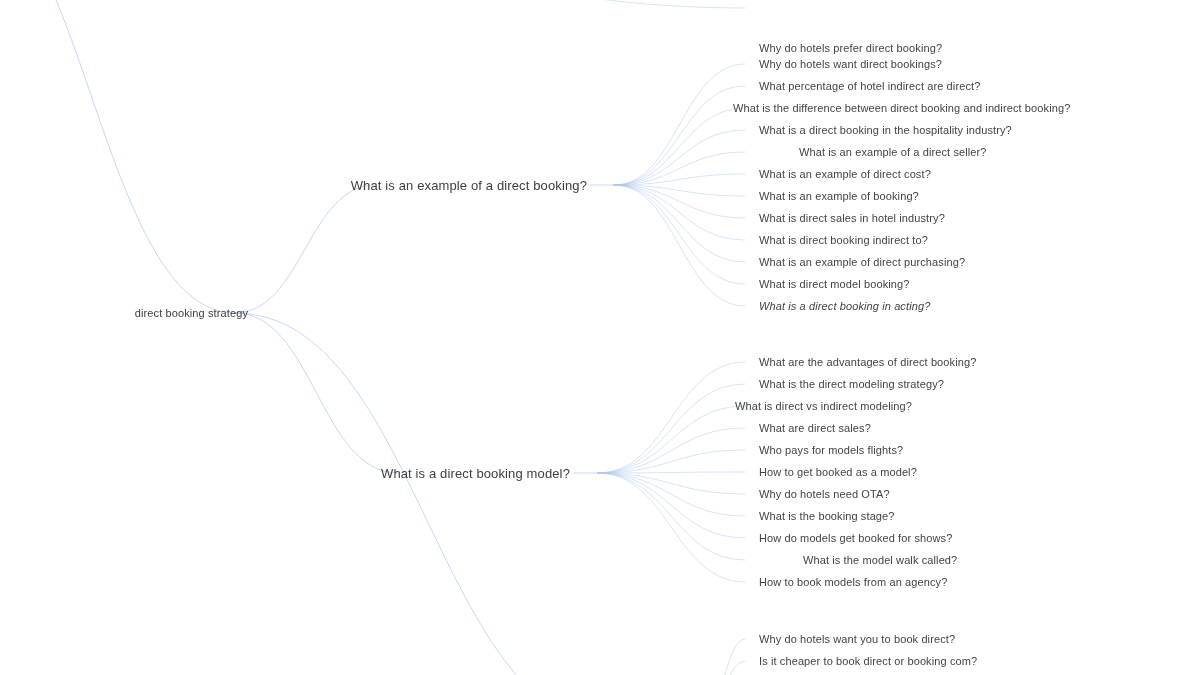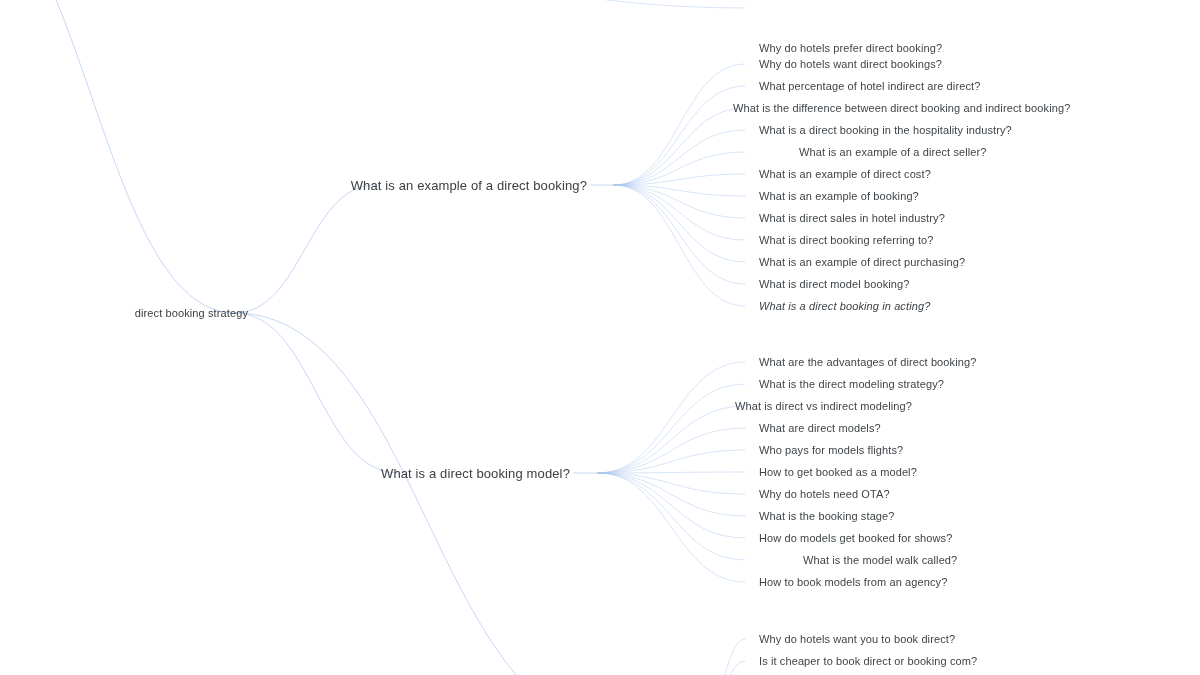--- a/index.html
+++ b/index.html
@@ -94,29 +94,29 @@
       <div class="node node-leaf anchor-left" style="left: 759px; top: 8px; margin-top: 40px;">Why do hotels prefer direct booking?</div>
       <div class="node node-branch anchor-right" style="left: 587px; top: 185px;">What is an example of a direct booking?</div>
       <div class="node node-leaf anchor-left" style="left: 759px; top: 64px;">Why do hotels want direct bookings?</div>
       <div class="node node-leaf anchor-left" style="left: 759px; top: 86px;">What percentage of hotel indirect are direct?</div>
       <div class="node node-leaf anchor-left" style="left: 733px; top: 108px;">What is the difference between direct booking and indirect booking?</div>
       <div class="node node-leaf anchor-left" style="left: 759px; top: 130px;">What is a direct booking in the hospitality industry?</div>
       <div class="node node-leaf anchor-left" style="left: 759px; top: 152px; margin-left: 40px;">What is an example of a direct seller?</div>
       <div class="node node-leaf anchor-left" style="left: 759px; top: 174px;">What is an example of direct cost?</div>
       <div class="node node-leaf anchor-left" style="left: 759px; top: 196px;">What is an example of booking?</div>
       <div class="node node-leaf anchor-left" style="left: 759px; top: 218px;">What is direct sales in hotel industry?</div>
-      <div class="node node-leaf anchor-left" style="left: 759px; top: 240px;">What is direct booking referring to?</div>
+      <div class="node node-leaf anchor-left" style="left: 759px; top: 240px;">What is direct booking indirect to?</div>
       <div class="node node-leaf anchor-left" style="left: 759px; top: 262px;">What is an example of direct purchasing?</div>
       <div class="node node-leaf anchor-left" style="left: 759px; top: 284px; text-align: center;">What is direct model booking?</div>
       <div class="node node-leaf anchor-left" style="left: 759px; top: 306px; font-style: italic;">What is a direct booking in acting?</div>
       <div class="node node-branch anchor-right" style="left: 570px; top: 473px;">What is a direct booking model?</div>
       <div class="node node-leaf anchor-left" style="left: 759px; top: 362px;">What are the advantages of direct booking?</div>
       <div class="node node-leaf anchor-left" style="left: 759px; top: 384px;">What is the direct modeling strategy?</div>
       <div class="node node-leaf anchor-left" style="left: 735px; top: 406px;">What is direct vs indirect modeling?</div>
-      <div class="node node-leaf anchor-left" style="left: 759px; top: 428px;">What are direct models?</div>
+      <div class="node node-leaf anchor-left" style="left: 759px; top: 428px;">What are direct sales?</div>
       <div class="node node-leaf anchor-left" style="left: 759px; top: 450px;">Who pays for models flights?</div>
       <div class="node node-leaf anchor-left" style="left: 759px; top: 472px;">How to get booked as a model?</div>
       <div class="node node-leaf anchor-left" style="left: 759px; top: 494px;">Why do hotels need OTA?</div>
       <div class="node node-leaf anchor-left" style="left: 759px; top: 516px;">What is the booking stage?</div>
       <div class="node node-leaf anchor-left" style="left: 759px; top: 538px;">How do models get booked for shows?</div>
       <div class="node node-leaf anchor-left" style="left: 759px; top: 560px; margin-left: 44px;">What is the model walk called?</div>
       <div class="node node-leaf anchor-left" style="left: 759px; top: 582px; text-align: center;">How to book models from an agency?</div>
       <div class="node node-leaf anchor-left" style="left: 759px; top: 639px;">Why do hotels want you to book direct?</div>
       <div class="node node-leaf anchor-left" style="left: 759px; top: 661px;">Is it cheaper to book direct or booking com?</div>
     </div>

